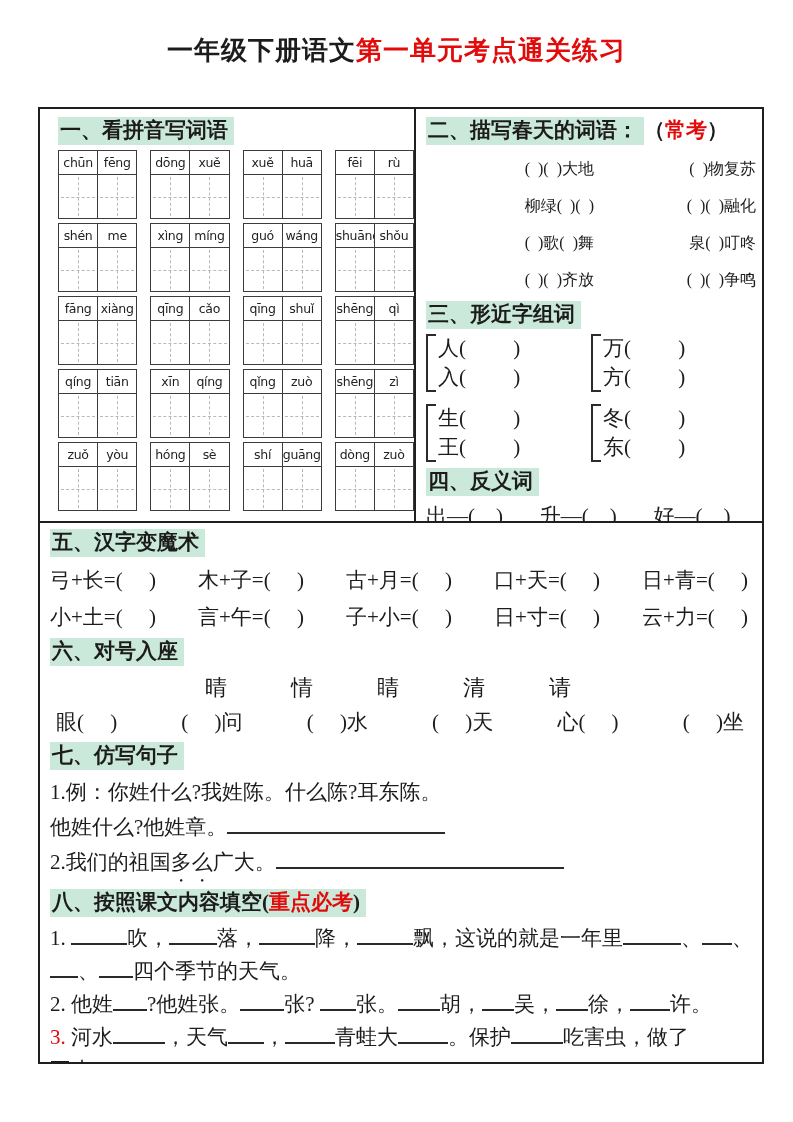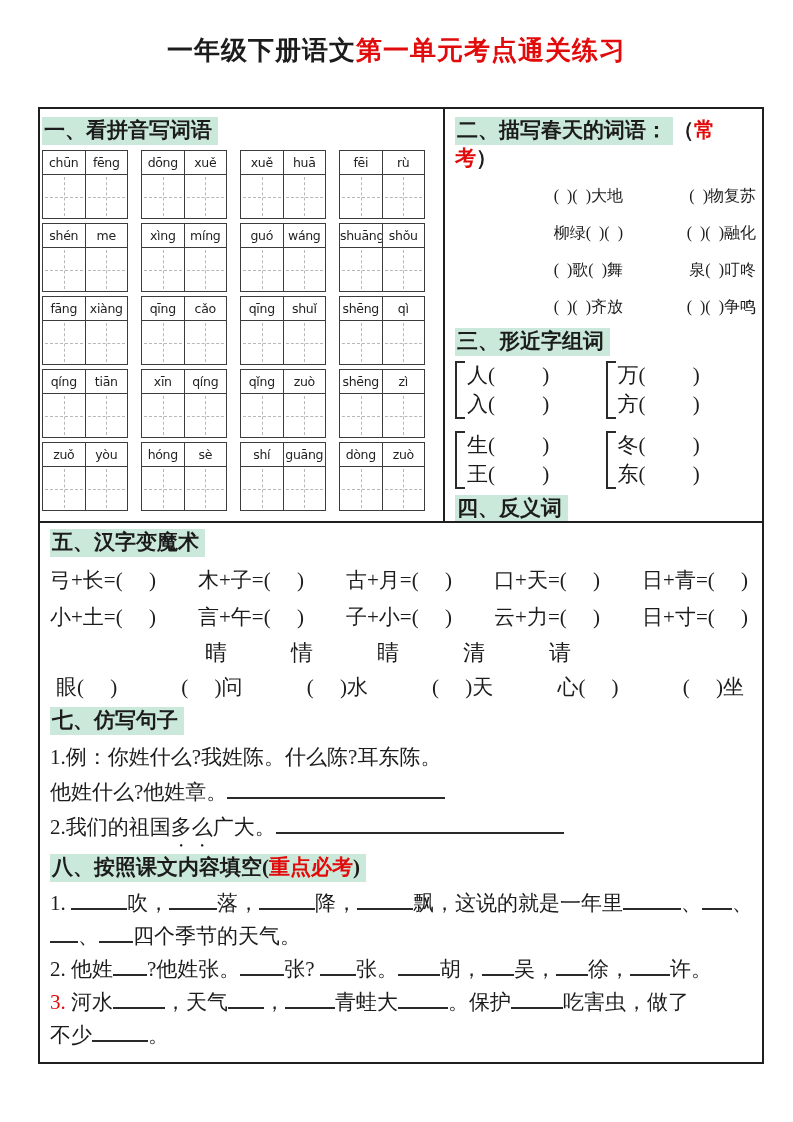--- a/index.html
+++ b/index.html
@@ -5,22 +5,22 @@
   :root{ --red:#e20b0b; --hl:#cbe9da; --ink:#1c1c1c; --grid:#3c3c3c; --dash:#b8b8b8; }
   html,body{margin:0;padding:0;}
   body{width:793px;height:1122px;background:#ffffff;position:relative;
        font-family:"Liberation Serif",serif;color:var(--ink);overflow:hidden;}
   .title{position:absolute;top:33px;left:0;width:793px;text-align:center;
          font-size:26px;font-weight:bold;letter-spacing:1px;white-space:nowrap;}
   .title .red{color:var(--red);}
   .box{position:absolute;left:38px;top:107px;width:726px;height:957px;
        border:2px solid #1f1f1f;box-sizing:border-box;background:#fff;}
   .top{display:flex;height:414px;border-bottom:2px solid #1f1f1f;box-sizing:border-box;}
-  .col-left{width:405px;border-right:2px solid #1f1f1f;box-sizing:border-box;
-            padding:8px 0 0 2px;overflow:hidden;}
+  .col-left{width:376px;border-right:2px solid #1f1f1f;box-sizing:border-box;
+            padding:8px 0 0 18px;overflow:hidden;}
   .col-right{flex:1;padding:8px 6px 0 10px;box-sizing:border-box;overflow:hidden;}
   .bottom{padding:6px 8px 0 10px;box-sizing:border-box;height:541px;overflow:hidden;}
   .sec-head{display:inline-block;background:var(--hl);font-weight:bold;font-size:21px;
             line-height:27px;padding:0 6px 1px 2px;}
   .tagline{font-weight:bold;font-size:21px;line-height:27px;}
   .tagline .red{color:var(--red);}
   .head-row{margin-bottom:5px;}
   
   .py-row{display:flex;gap:13px;margin-bottom:4px;}
   .py-block{width:86px;}
@@ -324,23 +324,26 @@
         </div>
     </div>
   </div>
 
   <div class="bottom">
     <div class="head-row">
       <span class="sec-head">五、汉字变魔术</span>
     </div>
     <div id="s5-rows">
         <div class="s5-row"><span>弓+长=(     )</span><span>木+子=(     )</span><span>古+月=(     )</span><span>口+天=(     )</span><span>日+青=(     )</span></div>
-        <div class="s5-row"><span>小+土=(     )</span><span>言+午=(     )</span><span>子+小=(     )</span><span>云+力=(     )</span><span>日+寸=(     )</span></div>
-      </div>
-
+        <div class="s5-row"><span>小+土=(     )</span><span>言+午=(     )</span><span>子+小=(     )</span><span>日+寸=(     )</span><span>云+力=(     )</span></div>
+      </div>
+
+    <div class="head-row" style="margin-top:2px;">
+      <span class="sec-head">六、对号入座</span>
+    </div>
     <div id="s6-opts" class="s6-opts">
         <span>晴</span>
         <span>情</span>
         <span>睛</span>
         <span>清</span>
         <span>请</span>
       </div>
     <div id="s6-ans" class="s6-ans"><span>眼(     )</span><span>(     )问</span><span>(     )水</span><span>(     )天</span><span>心(     )</span><span>(     )坐</span></div>
 
     <div class="head-row" style="margin-top:3px;">

